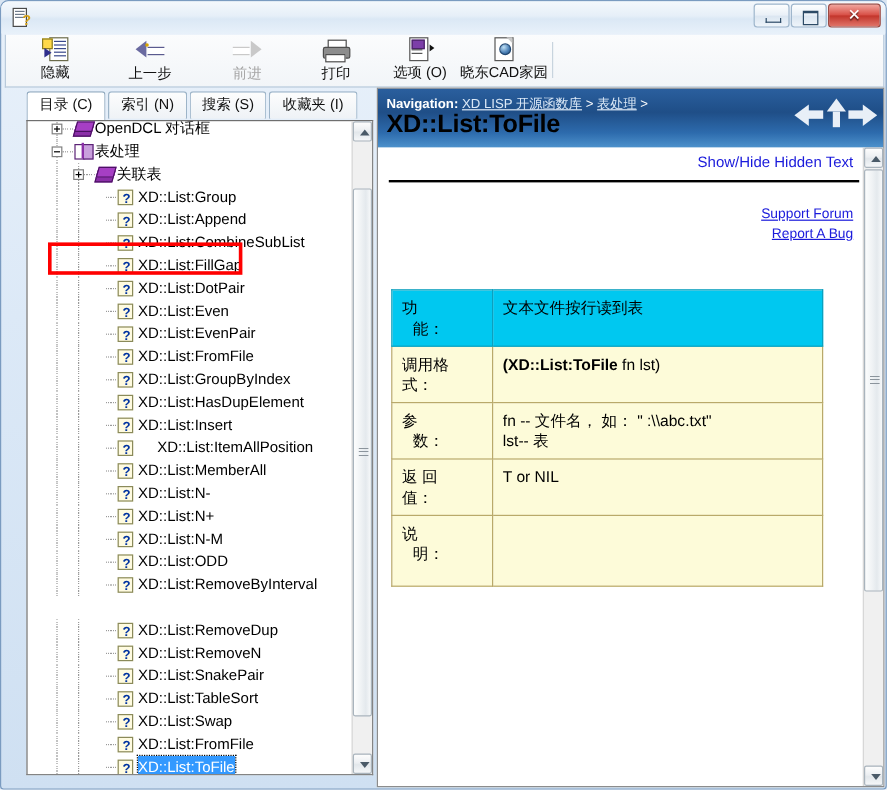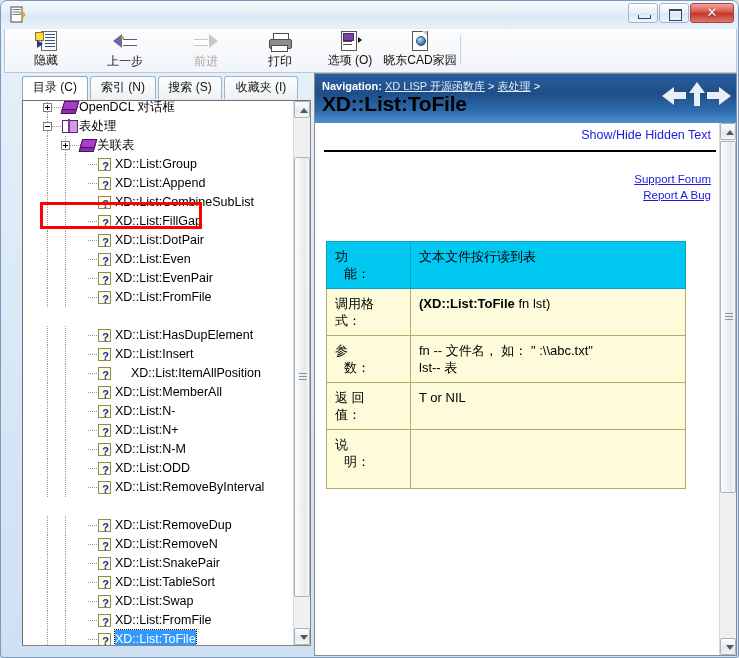--- a/index.html
+++ b/index.html
@@ -453,20 +453,27 @@
               <div class="dots" style="left: 65px; width: 9px;"></div>
               <div class="ico-q" style="left: 75px;"></div>
               <span class="lbl" style="left: 92px;">XD::List:EvenPair</span>
             </div>
             <div class="row" style="top: 187px;">
               <div class="vdot" style="left: 24px; top: 0px; height: 19px;"></div>
               <div class="vdot" style="left: 42px; top: 0px; height: 19px;"></div>
               <div class="dots" style="left: 65px; width: 9px;"></div>
               <div class="ico-q" style="left: 75px;"></div>
               <span class="lbl" style="left: 92px;">XD::List:FromFile</span>
+            </div>
+            <div class="row" style="top: 206px;">
+              <div class="vdot" style="left: 24px; top: 0px; height: 19px;"></div>
+              <div class="vdot" style="left: 42px; top: 0px; height: 19px;"></div>
+              <div class="dots" style="left: 65px; width: 9px;"></div>
+              <div class="ico-q" style="left: 75px;"></div>
+              <span class="lbl" style="left: 92px;">XD::List:GroupByIndex</span>
             </div>
             <div class="row" style="top: 225px;">
               <div class="vdot" style="left: 24px; top: 0px; height: 19px;"></div>
               <div class="vdot" style="left: 42px; top: 0px; height: 19px;"></div>
               <div class="dots" style="left: 65px; width: 9px;"></div>
               <div class="ico-q" style="left: 75px;"></div>
               <span class="lbl" style="left: 92px;">XD::List:HasDupElement</span>
             </div>
             <div class="row" style="top: 244px;">
               <div class="vdot" style="left: 24px; top: 0px; height: 19px;"></div>

